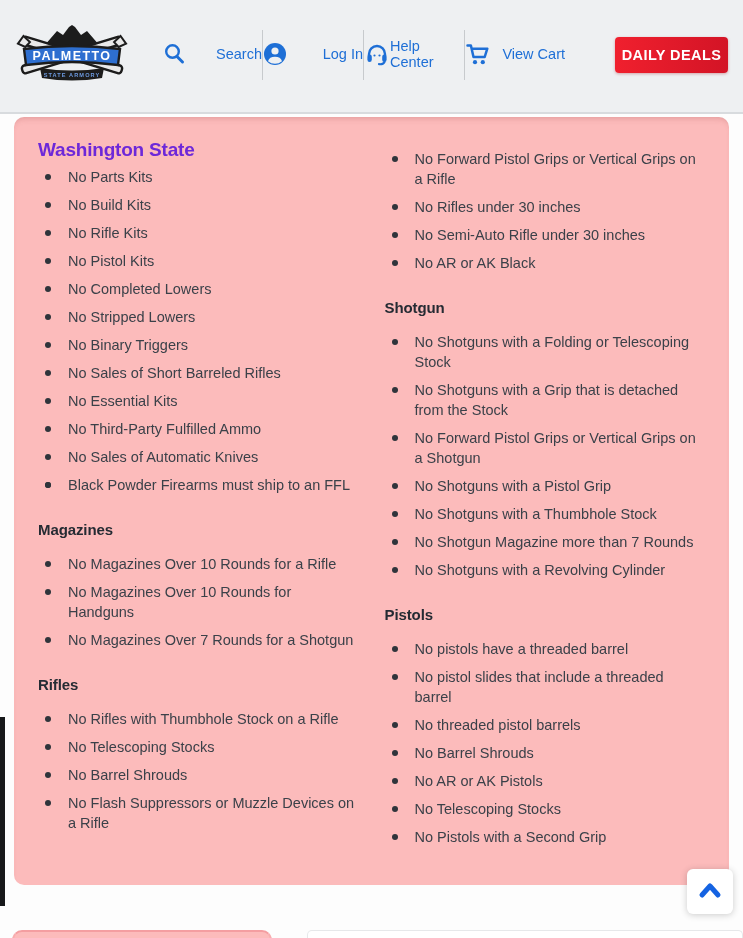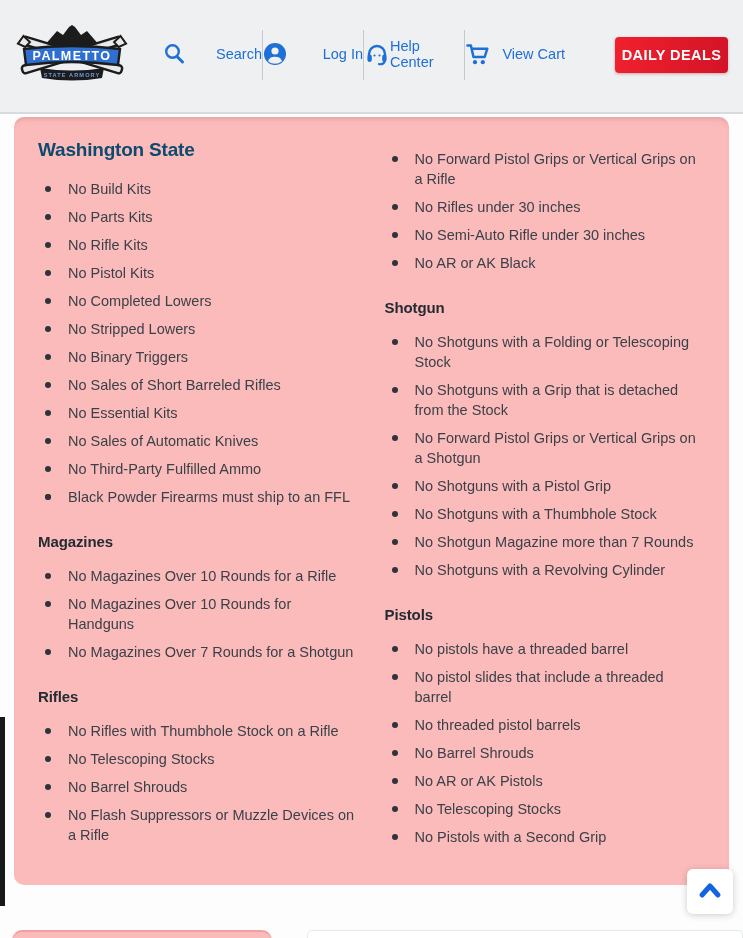--- a/index.html
+++ b/index.html
@@ -42,22 +42,22 @@
   
   .card {
     position:absolute; left:14px; top:117px; width:715px; height:768px;
     background:#fcbbbb; border-radius:10px;
     padding:16px 26px 20px 24px;
     display:grid; grid-template-columns:1fr 1fr; column-gap:28px;
     overflow:hidden;
     box-shadow: inset 0 5px 6px -4px rgba(150,60,60,0.28);
   }
   .page-title {
-    font-size:19px; font-weight:bold; color:#0c4a6e;
-    margin:6px 0 18px; letter-spacing:-0.2px;
+    font-size:19px; font-weight:bold; color:#6d28d9;
+    margin:6px 0 6px; letter-spacing:-0.2px;
   }
   .section-heading {
     font-size:15px; font-weight:bold; color:#252b33;
     margin:26px 0 16px; letter-spacing:-0.1px;
   }
   .col ul { list-style:none; margin:0; padding:0; }
   .col li {
     position:relative; padding-left:30px; margin-bottom:8px;
     font-size:14.5px; line-height:20px; color:#3b4149;
   }
@@ -166,31 +166,31 @@
 
   <button class="daily-deals">DAILY DEALS</button>
 </header>
 
 <main>
   <section class="card">
     <div class="col col-left">
       <h2 class="page-title">Washington State</h2>
       <div id="left-sections">
           <ul>
+            <li><span class="dot"></span><span>No Parts Kits</span></li>
             <li><span class="dot"></span><span>No Build Kits</span></li>
-            <li><span class="dot"></span><span>No Parts Kits</span></li>
             <li><span class="dot"></span><span>No Rifle Kits</span></li>
             <li><span class="dot"></span><span>No Pistol Kits</span></li>
             <li><span class="dot"></span><span>No Completed Lowers</span></li>
             <li><span class="dot"></span><span>No Stripped Lowers</span></li>
             <li><span class="dot"></span><span>No Binary Triggers</span></li>
             <li><span class="dot"></span><span>No Sales of Short Barreled Rifles</span></li>
             <li><span class="dot"></span><span>No Essential Kits</span></li>
+            <li><span class="dot"></span><span>No Third-Party Fulfilled Ammo</span></li>
             <li><span class="dot"></span><span>No Sales of Automatic Knives</span></li>
-            <li><span class="dot"></span><span>No Third-Party Fulfilled Ammo</span></li>
             <li><span class="dot"></span></li>
             <li><span class="dot"></span><span>Black Powder Firearms must ship to an FFL</span></li>
           </ul>
           <h3 class="section-heading">Magazines</h3>
           <ul>
             <li><span class="dot"></span><span>No Magazines Over 10 Rounds for a Rifle</span></li>
             <li><span class="dot"></span><span>No Magazines Over 10 Rounds for Handguns</span></li>
             <li><span class="dot"></span><span>No Magazines Over 7 Rounds for a Shotgun</span></li>
           </ul>
           <h3 class="section-heading">Rifles</h3>

